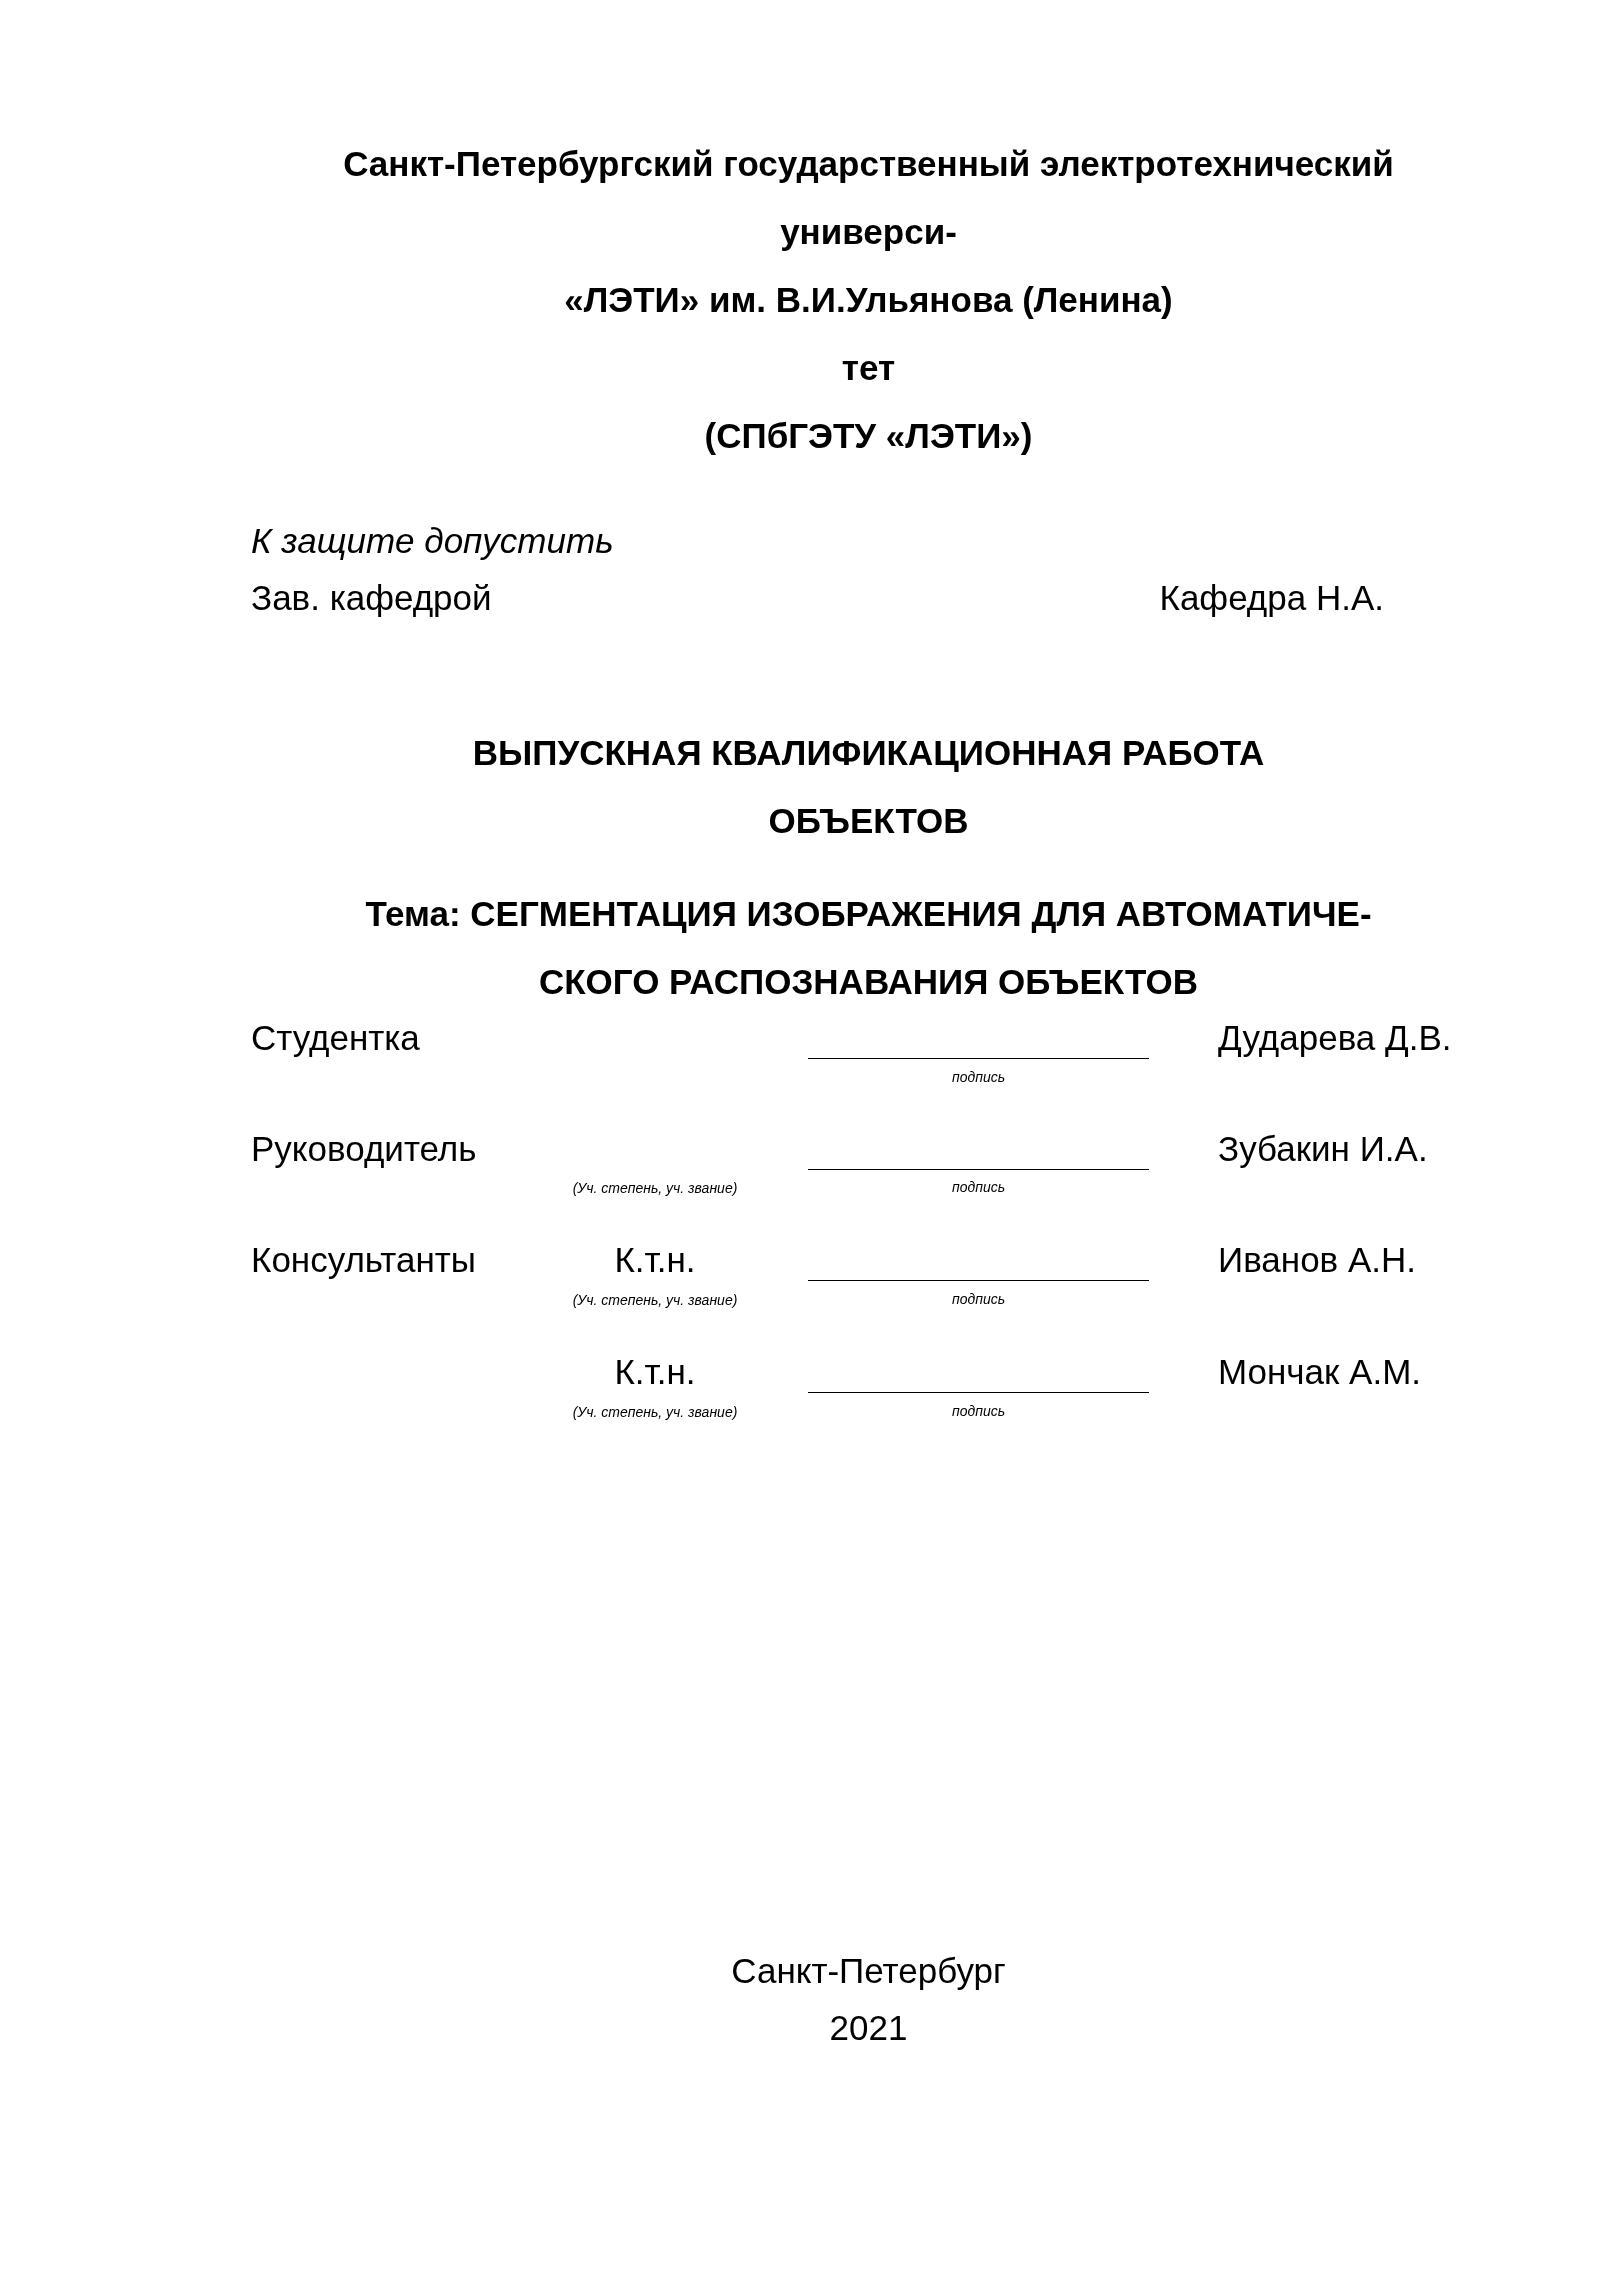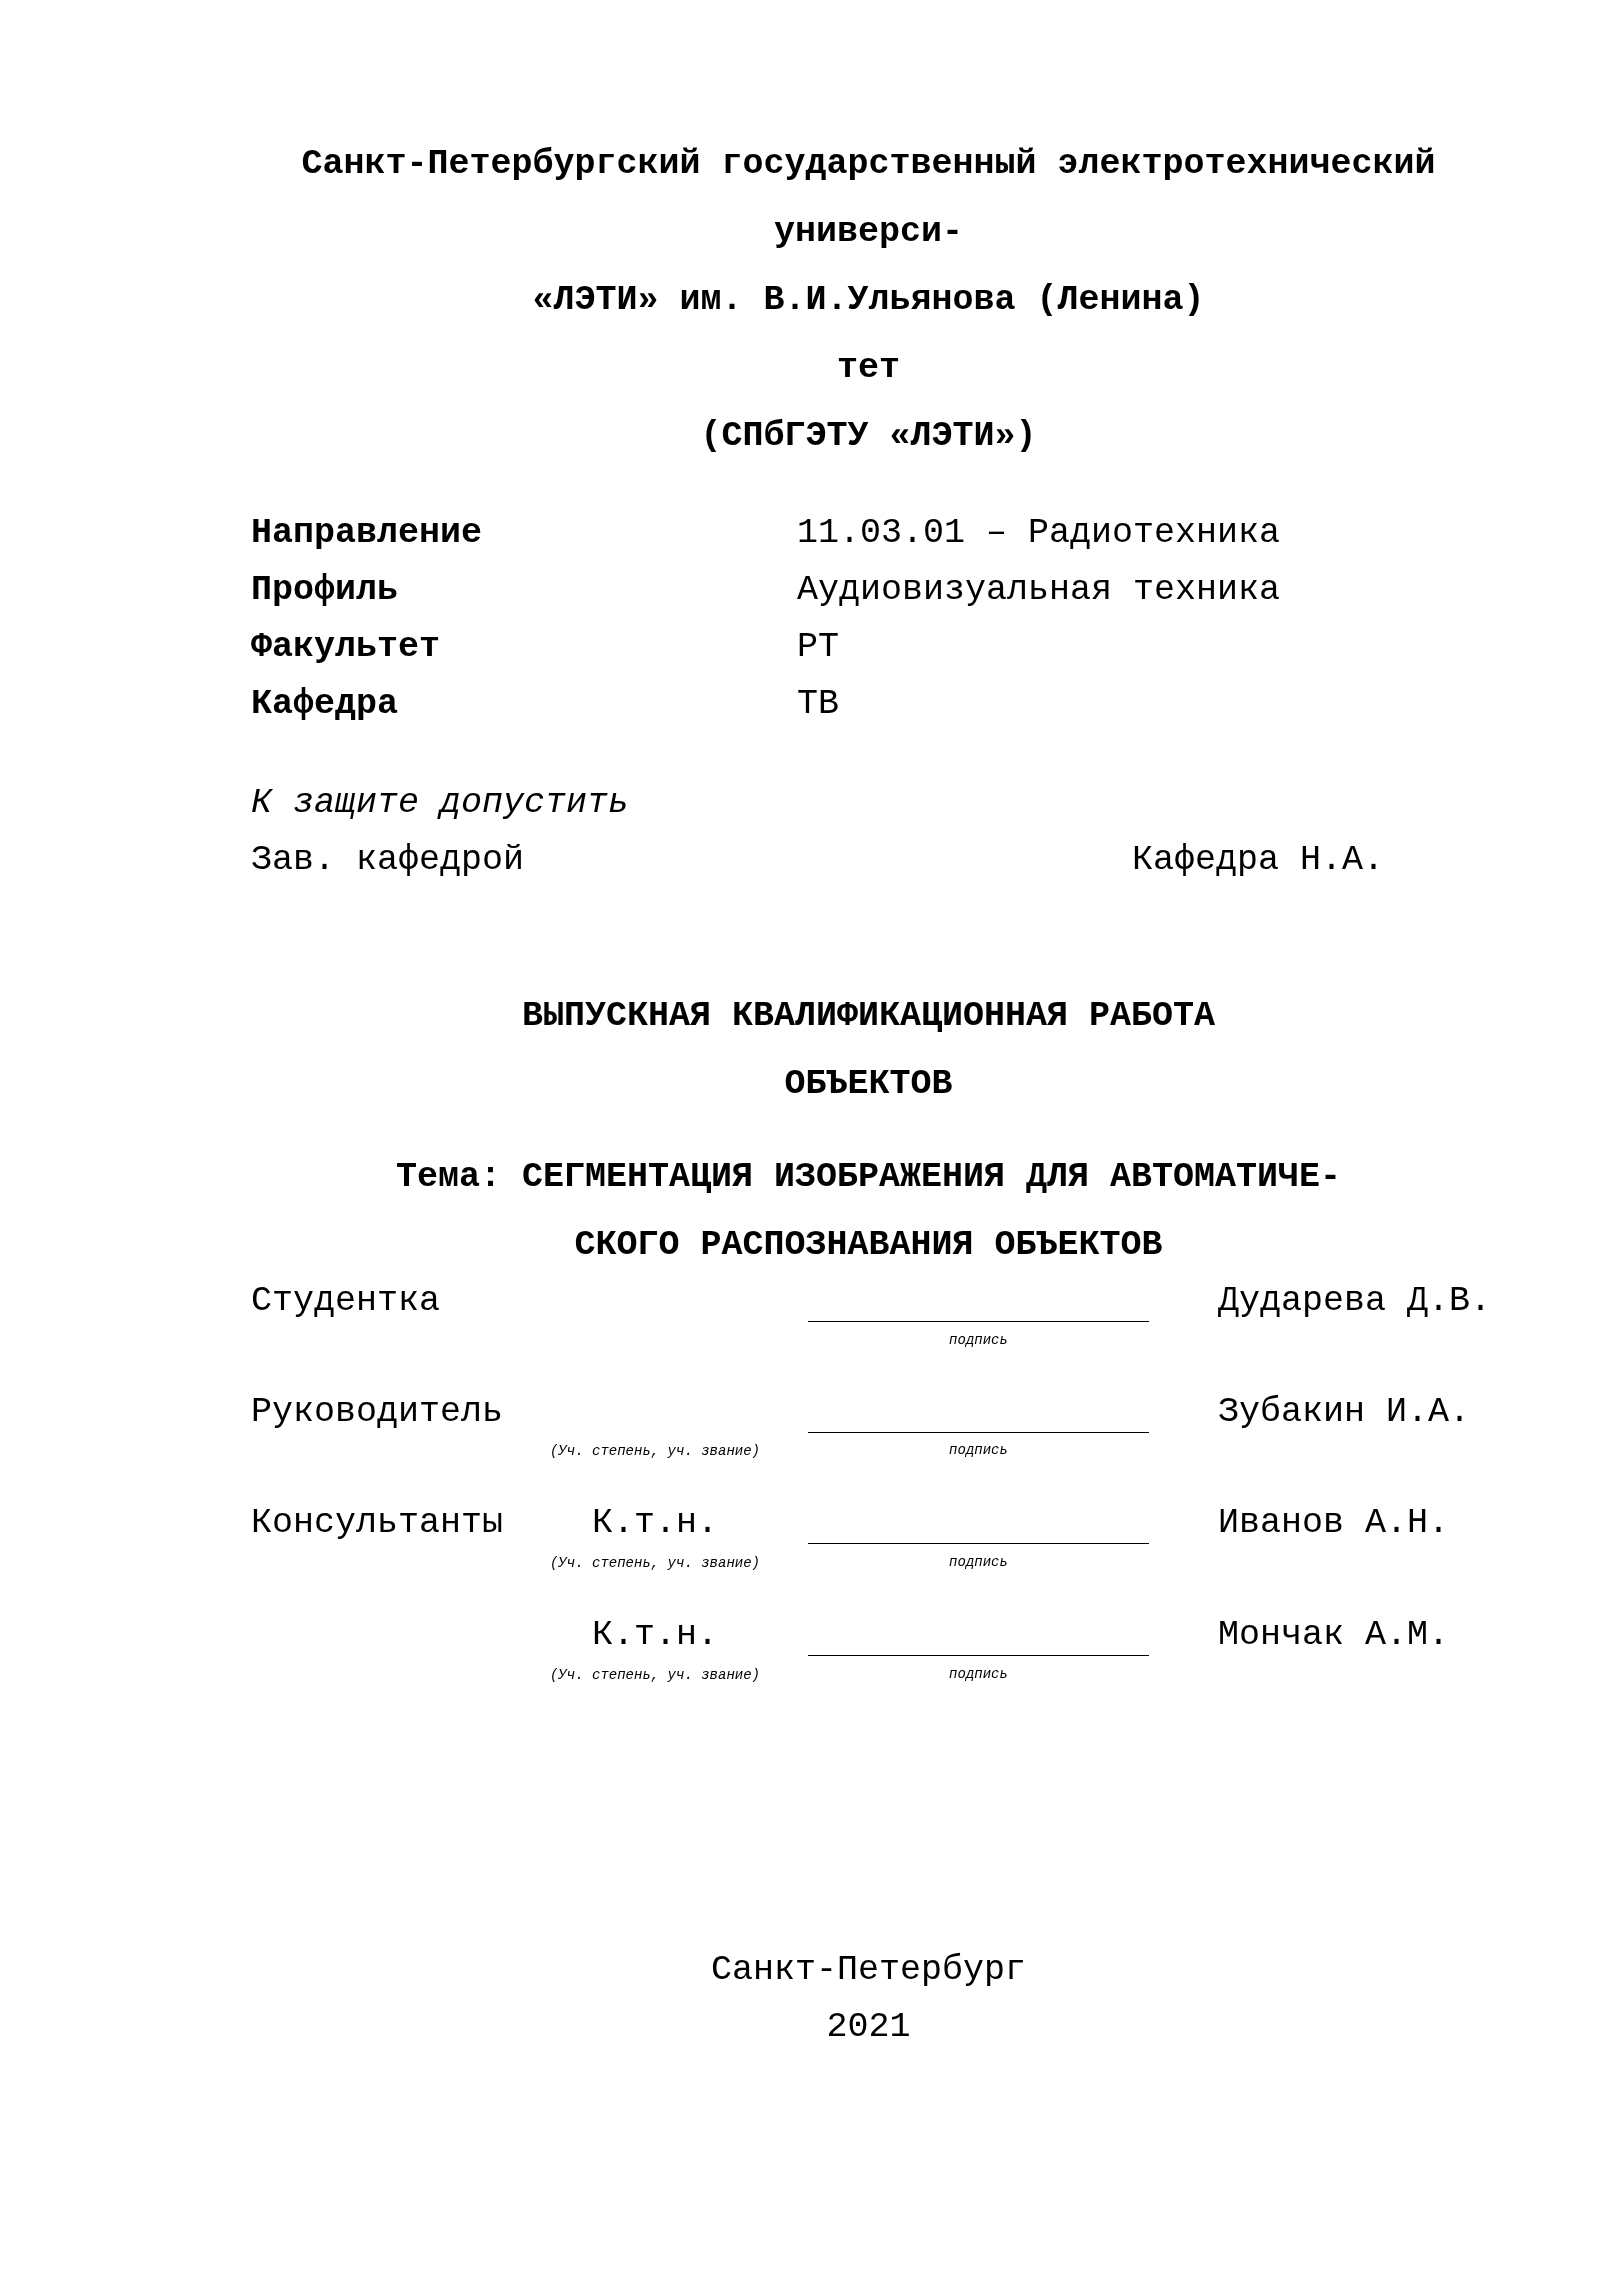--- a/index.html
+++ b/index.html
@@ -6,21 +6,21 @@
     margin: 0;
     padding: 0;
     background: #ffffff;
   }
   .page {
     position: relative;
     width: 1623px;
     height: 2295px;
     background: #ffffff;
     color: #000000;
-    font-family: Liberation Mono, monospace;
+    font-family: Liberation Sans, sans-serif;
     font-size: 35px;
     box-sizing: border-box;
     padding: 130px 137px 8px 251px;
     overflow: hidden;
   }
 
   
   .header {
     text-align: center;
     font-weight: bold;
@@ -114,38 +114,20 @@
 
 <div class="page">
 
   <div class="header">
     <div>Санкт-Петербургский государственный электротехнический универси-</div>
     <div>«ЛЭТИ» им. В.И.Ульянова (Ленина)</div>
     <div>тет</div>
     <div>(СПбГЭТУ «ЛЭТИ»)</div>
   </div>
 
-  <div class="fields">
-    <div class="field-row">
-      <span class="field-label">Направление</span>
-      <span class="field-value">11.03.01 – Радиотехника</span>
-    </div>
-    <div class="field-row">
-      <span class="field-label">Профиль</span>
-      <span class="field-value">Аудиовизуальная техника</span>
-    </div>
-    <div class="field-row">
-      <span class="field-label">Факультет</span>
-      <span class="field-value">РТ</span>
-    </div>
-    <div class="field-row">
-      <span class="field-label">Кафедра</span>
-      <span class="field-value">ТВ</span>
-    </div>
-  </div>
 
   <div class="admission">
     <div class="admission-allow">К защите допустить</div>
     <div class="admission-row">
       <span>Зав. кафедрой</span>
       <span class="admission-name">Кафедра Н.А.</span>
     </div>
   </div>
 
   <div class="work-title">

